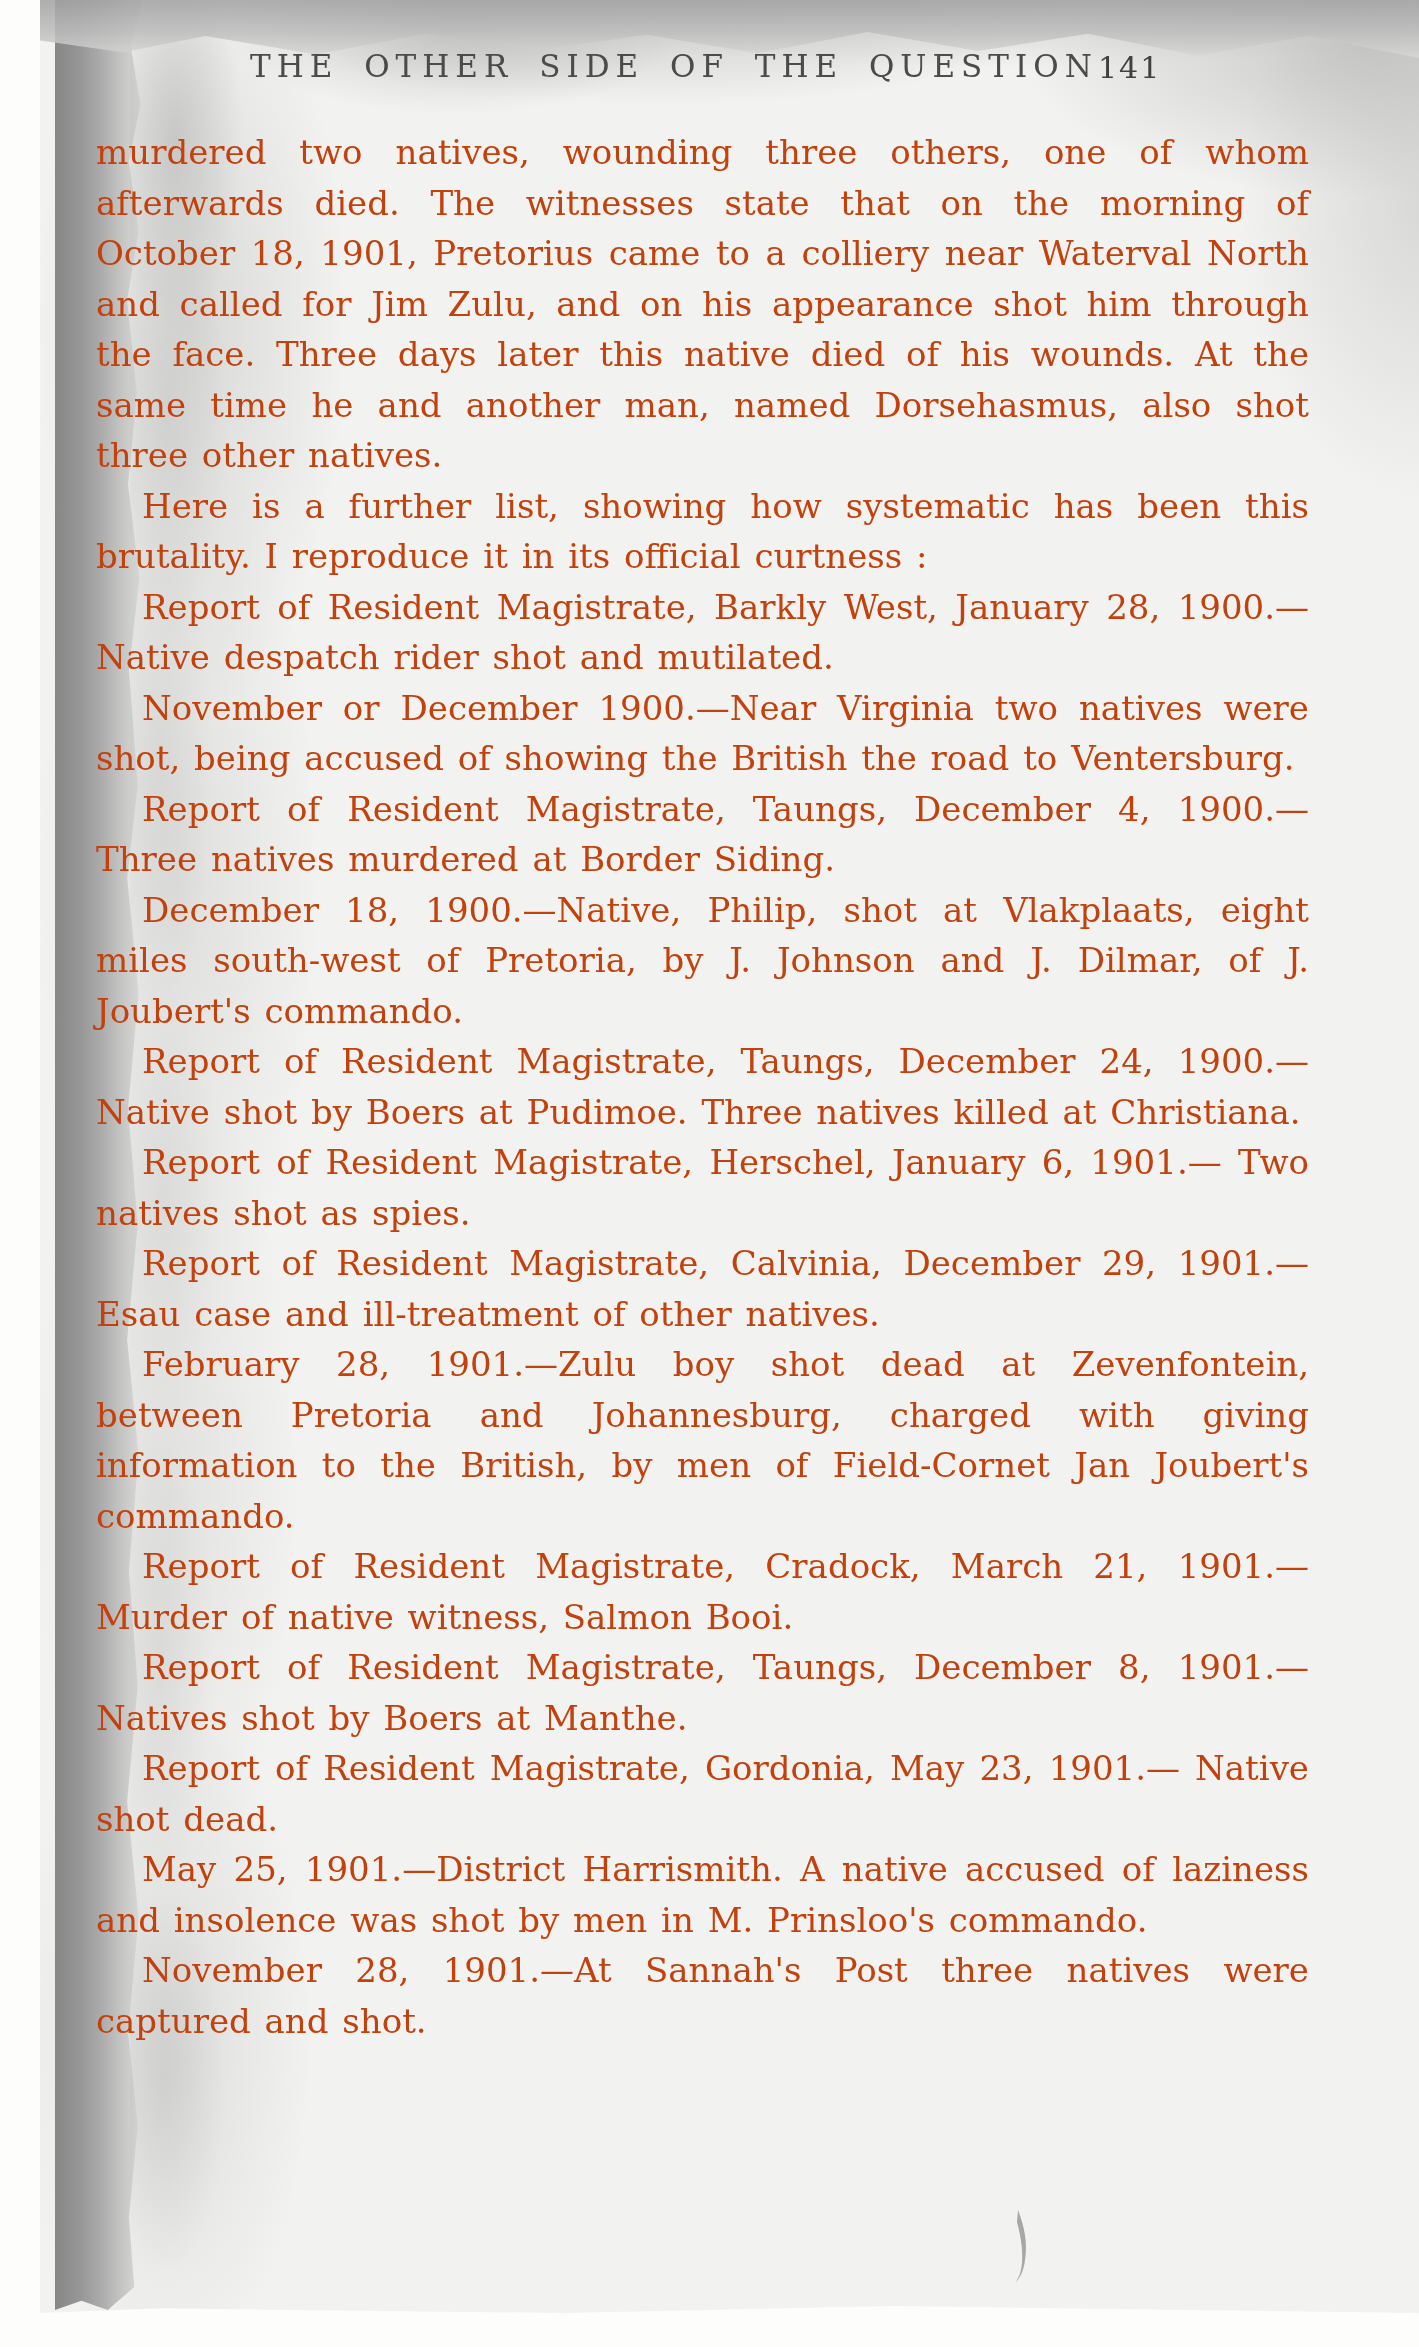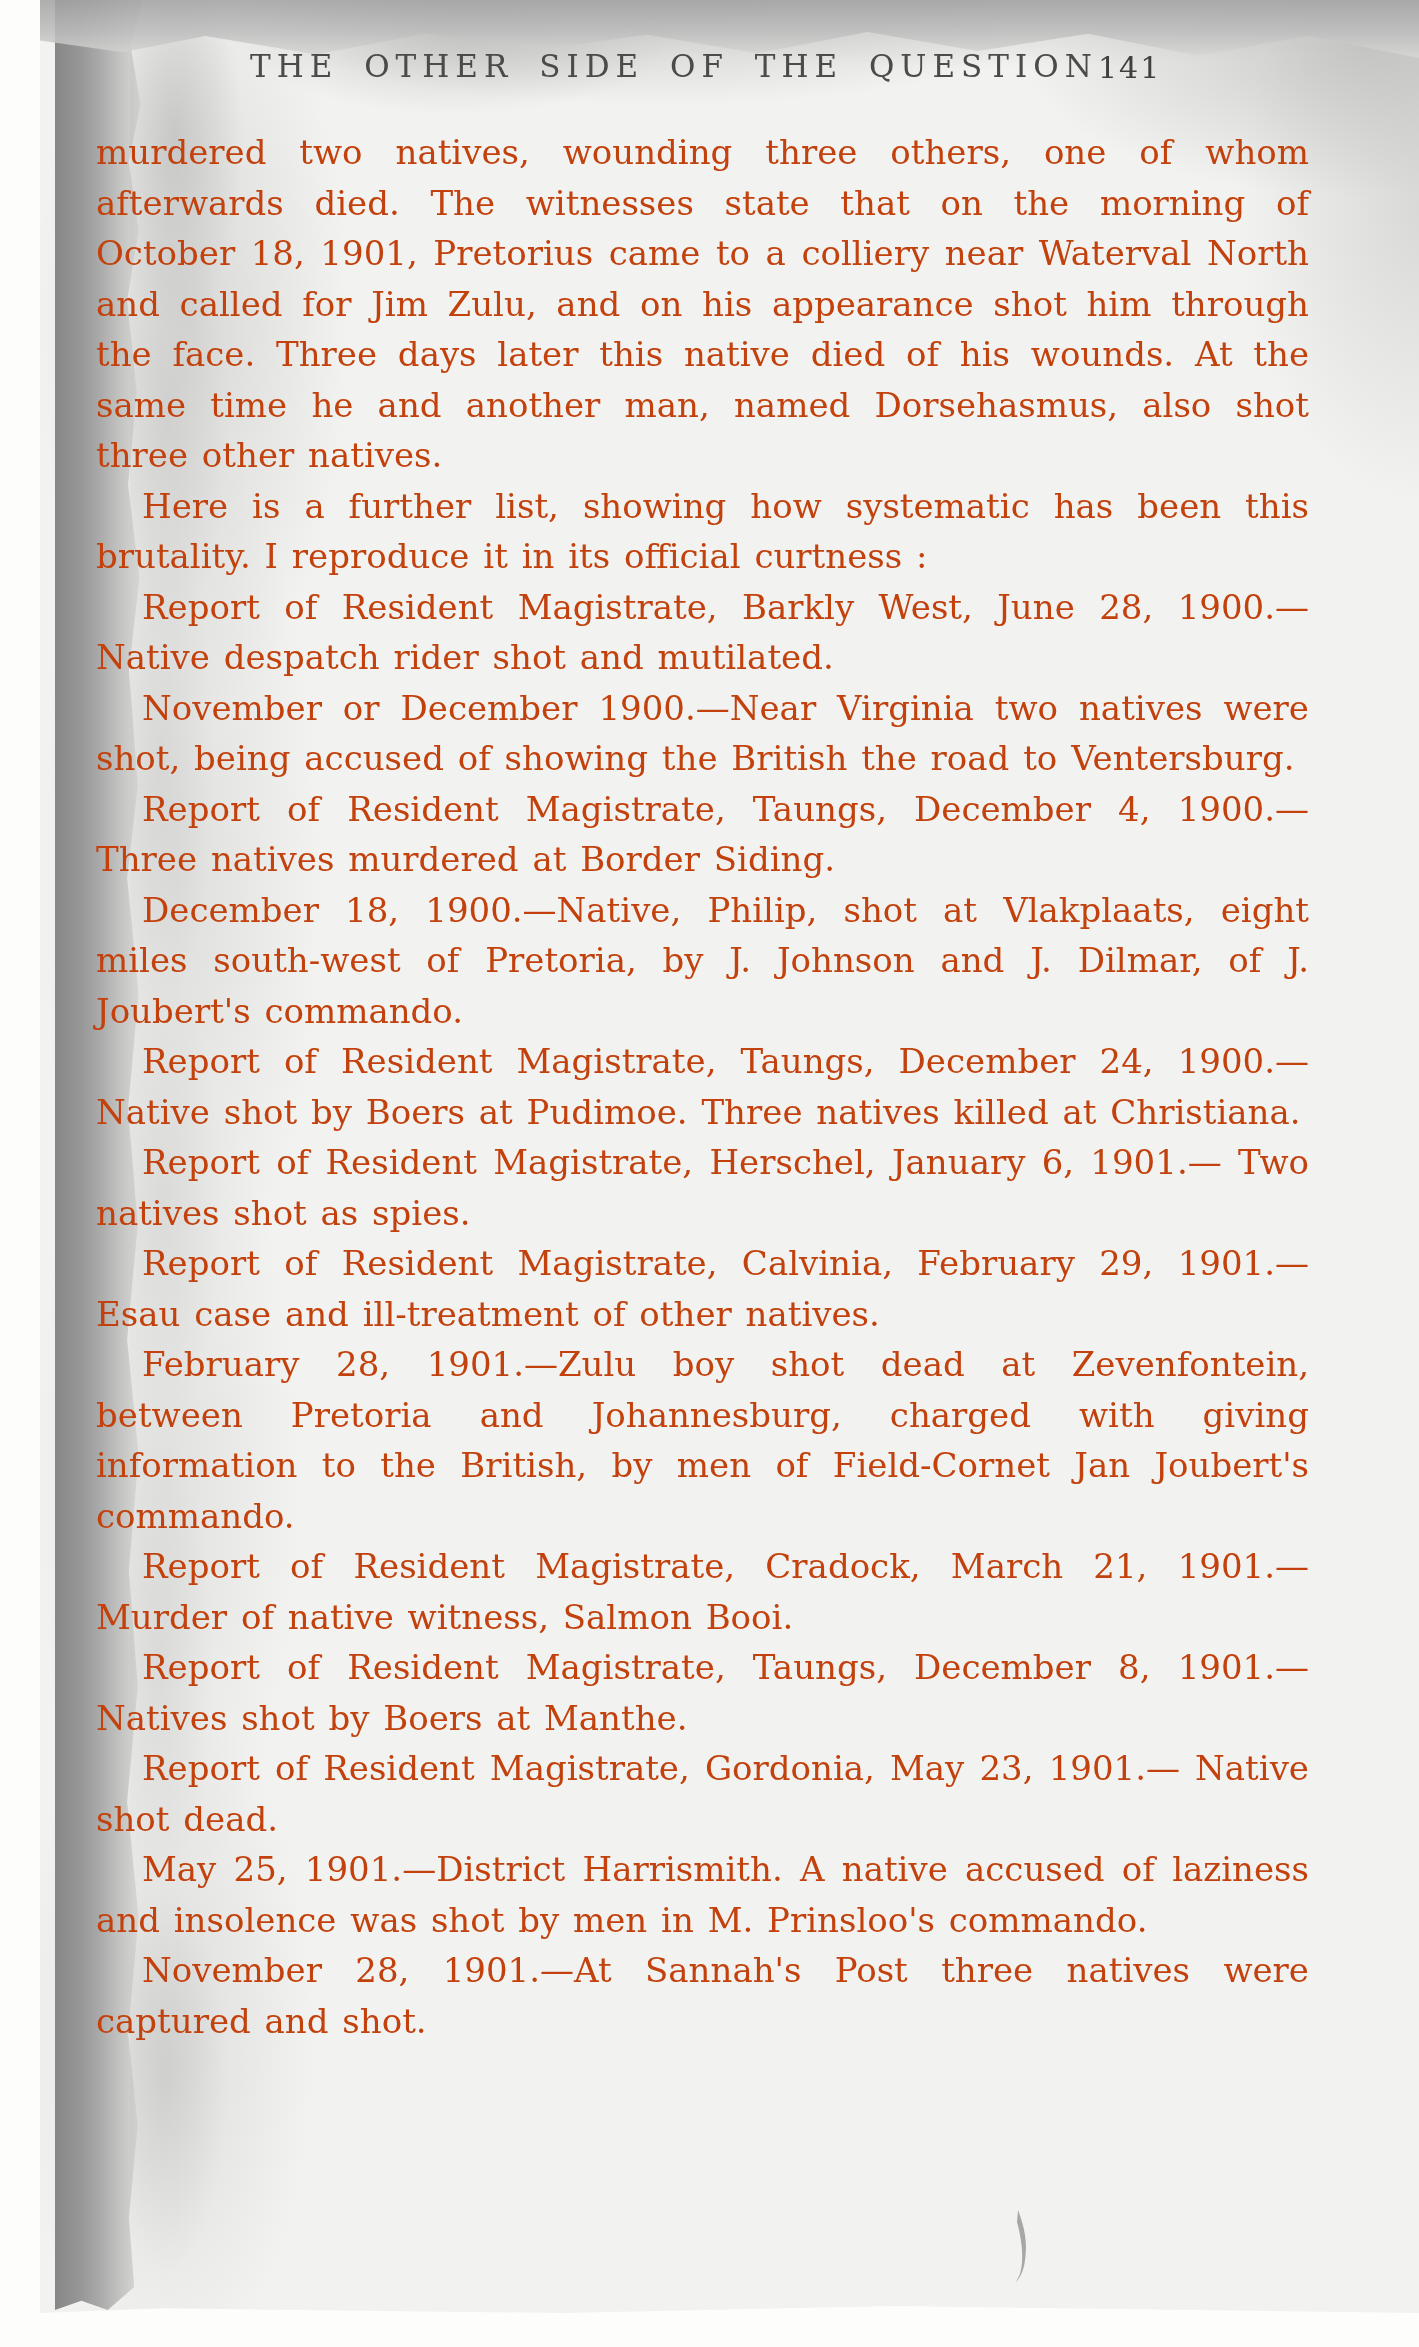--- a/index.html
+++ b/index.html
@@ -95,27 +95,27 @@
   <div class="top-band"></div>
 
   <div class="header">
     <div class="title">THE OTHER SIDE OF THE QUESTION</div>
     <div class="pageno">141</div>
   </div>
 
   <div class="body-text">
     <p>murdered two natives, wounding three others, one of whom afterwards died.  The witnesses state that on the morning of October 18, 1901, Pretorius came to a colliery near Waterval North and called for Jim Zulu, and on his appearance shot him through the face.  Three days later this native died of his wounds.  At the same time he and another man, named Dorsehasmus, also shot three other natives.</p>
     <p class="ind">Here is a further list, showing how systematic has been this brutality.  I reproduce it in its official curtness :</p>
-    <p class="ind">Report of Resident Magistrate, Barkly West, June 28, 1900.—Native despatch rider shot and mutilated.</p>
+    <p class="ind">Report of Resident Magistrate, Barkly West, January 28, 1900.—Native despatch rider shot and mutilated.</p>
     <p class="ind">November or December 1900.—Near Virginia two natives were shot, being accused of showing the British the road to Ventersburg.</p>
     <p class="ind">Report of Resident Magistrate, Taungs, December 4, 1900.— Three natives murdered at Border Siding.</p>
     <p class="ind">December 18, 1900.—Native, Philip, shot at Vlakplaats, eight miles south-west of Pretoria, by J. Johnson and J. Dilmar, of J. Joubert's commando.</p>
     <p class="ind">Report of Resident Magistrate, Taungs, December 24, 1900.— Native shot by Boers at Pudimoe.  Three natives killed at Christiana.</p>
     <p class="ind">Report of Resident Magistrate, Herschel, January 6, 1901.— Two natives shot as spies.</p>
-    <p class="ind">Report of Resident Magistrate, Calvinia, February 29, 1901.— Esau case and ill-treatment of other natives.</p>
+    <p class="ind">Report of Resident Magistrate, Calvinia, December 29, 1901.— Esau case and ill-treatment of other natives.</p>
     <p class="ind">February 28, 1901.—Zulu boy shot dead at Zevenfontein, between Pretoria and Johannesburg, charged with giving information to the British, by men of Field-Cornet Jan Joubert's commando.</p>
     <p class="ind">Report of Resident Magistrate, Cradock, March 21, 1901.— Murder of native witness, Salmon Booi.</p>
     <p class="ind">Report of Resident Magistrate, Taungs, December 8, 1901.— Natives shot by Boers at Manthe.</p>
     <p class="ind">Report of Resident Magistrate, Gordonia, May 23, 1901.— Native shot dead.</p>
     <p class="ind">May 25, 1901.—District Harrismith.  A native accused of laziness and insolence was shot by men in M. Prinsloo's commando.</p>
     <p class="ind">November 28, 1901.—At Sannah's Post three natives were captured and shot.</p>
   </div>
 
   <svg class="stray" viewBox="0 0 26 78">
     <path d="M10 2 C 16 18, 20 34, 17 52 C 16 62, 12 70, 8 74 L 12 66 C 15 56, 16 40, 9 14 Z" fill="#8d8d8d" opacity="0.75"></path>

